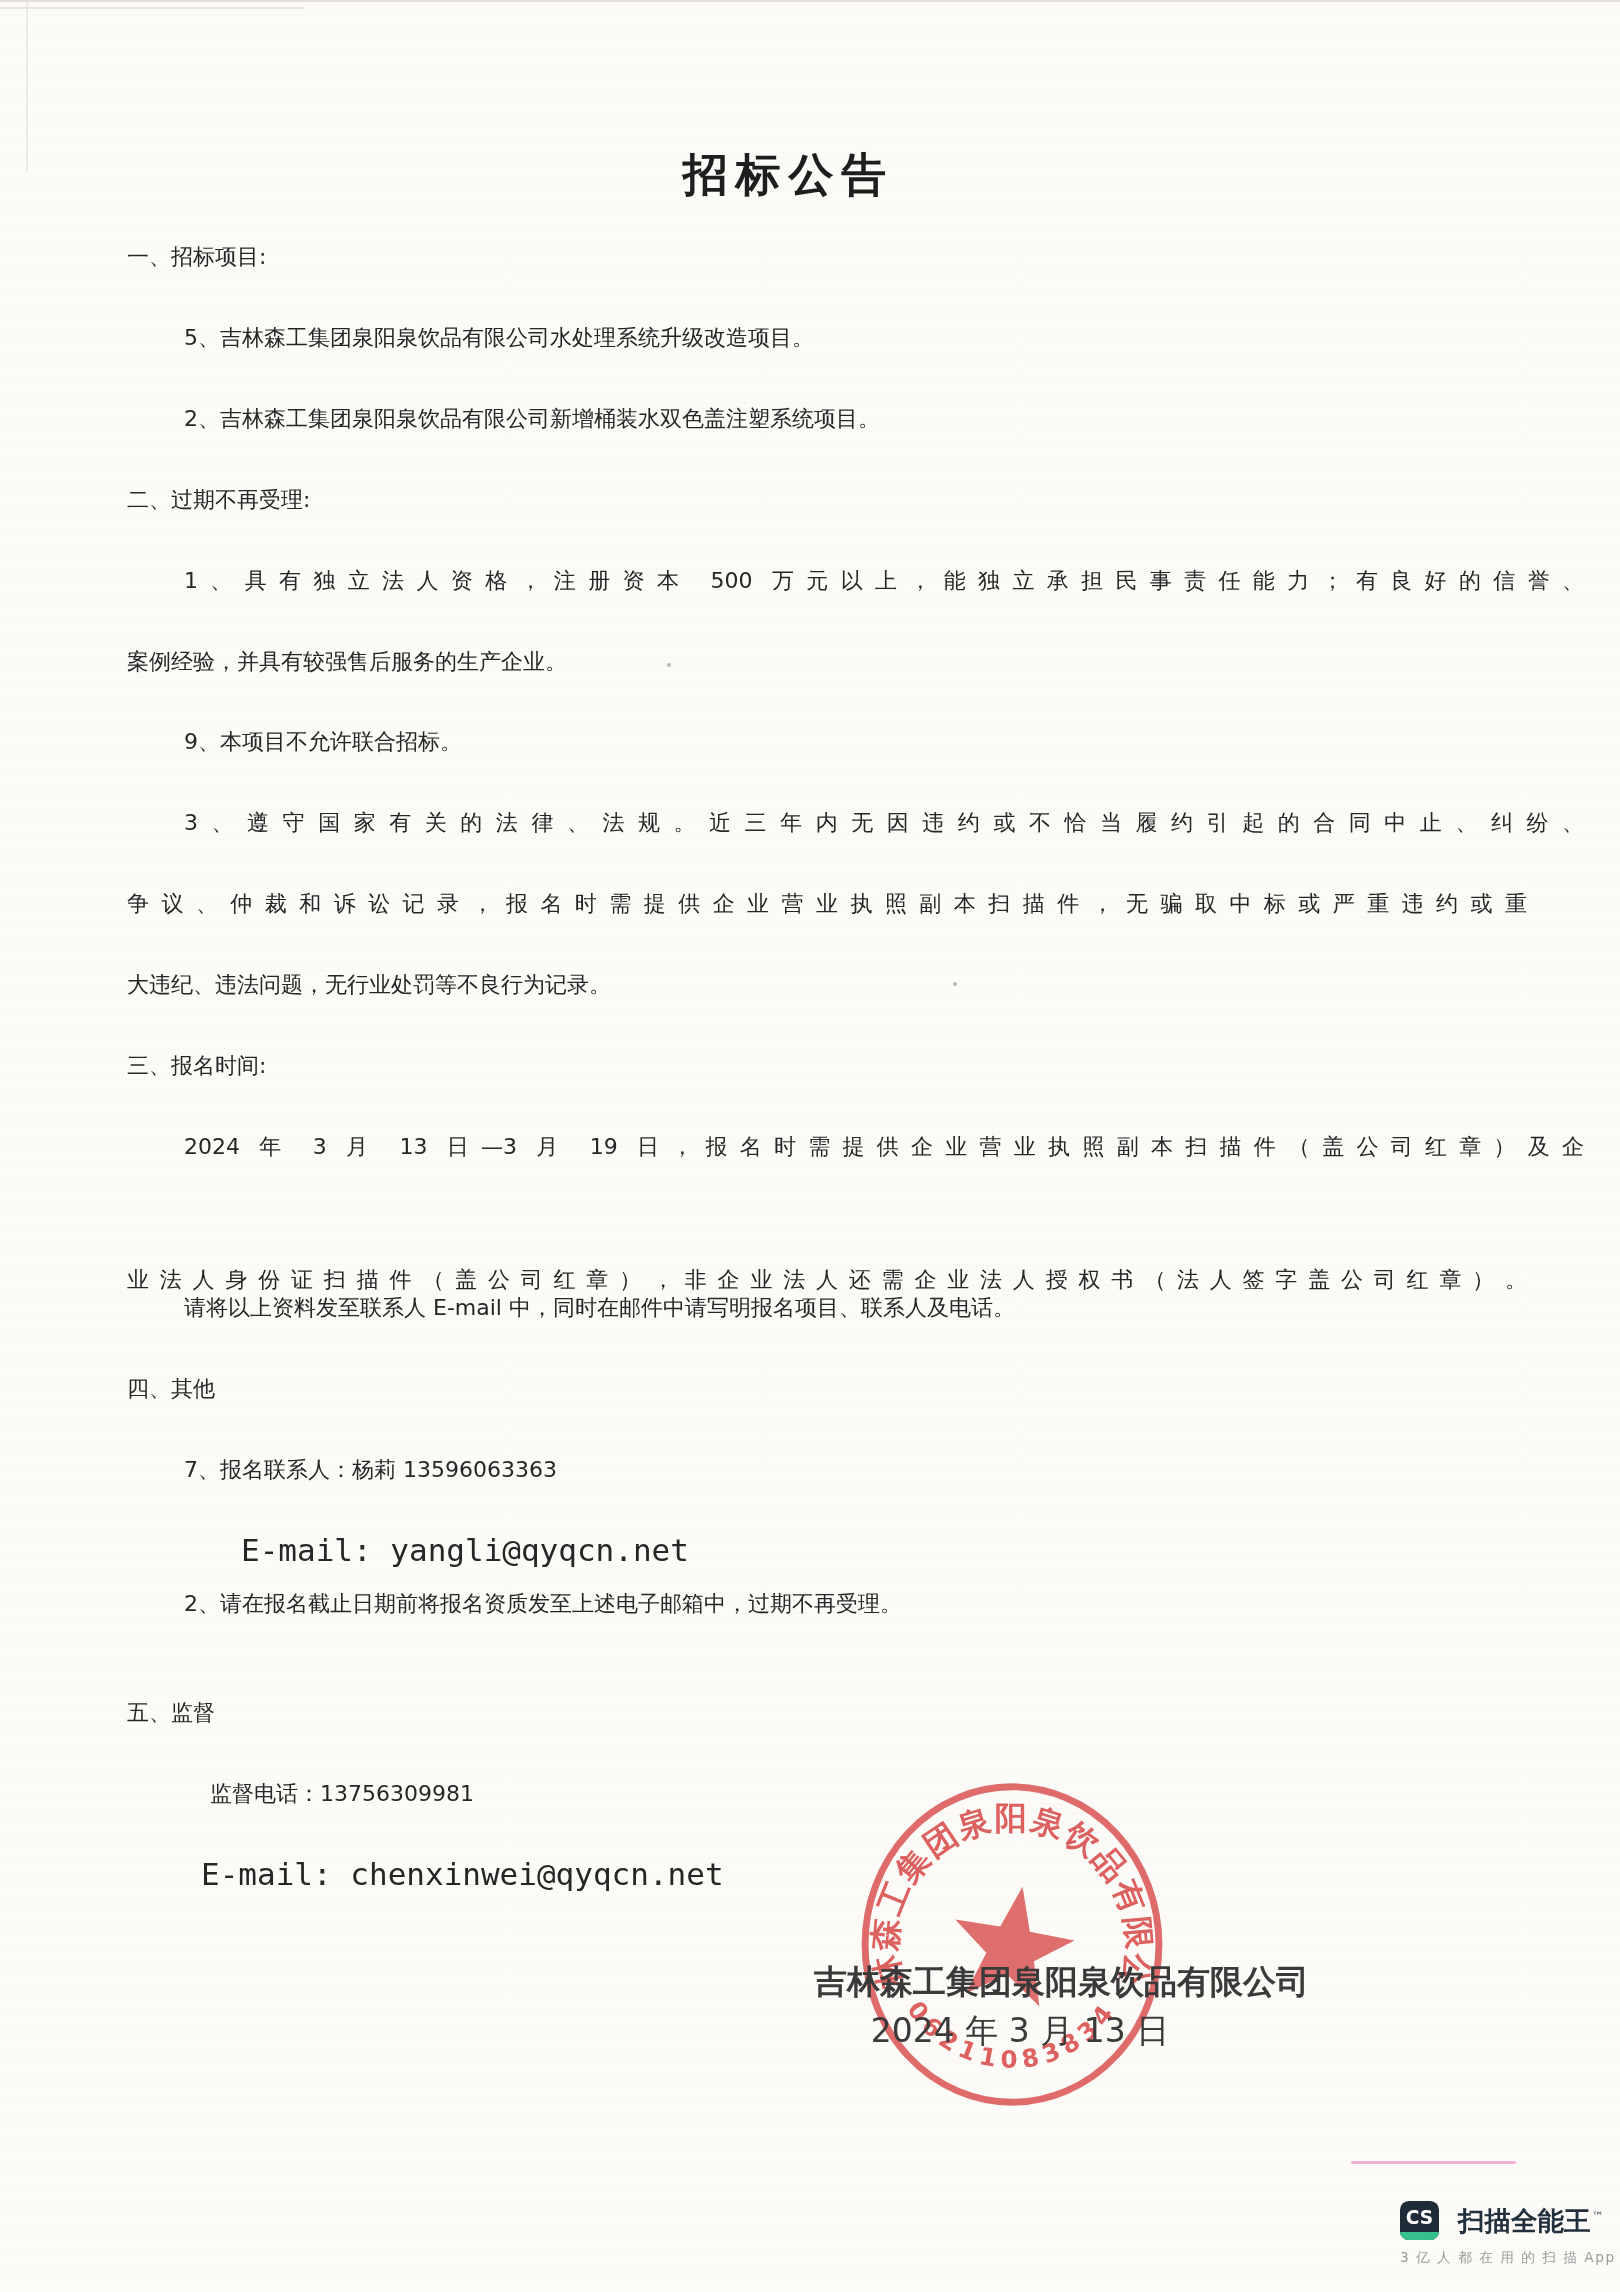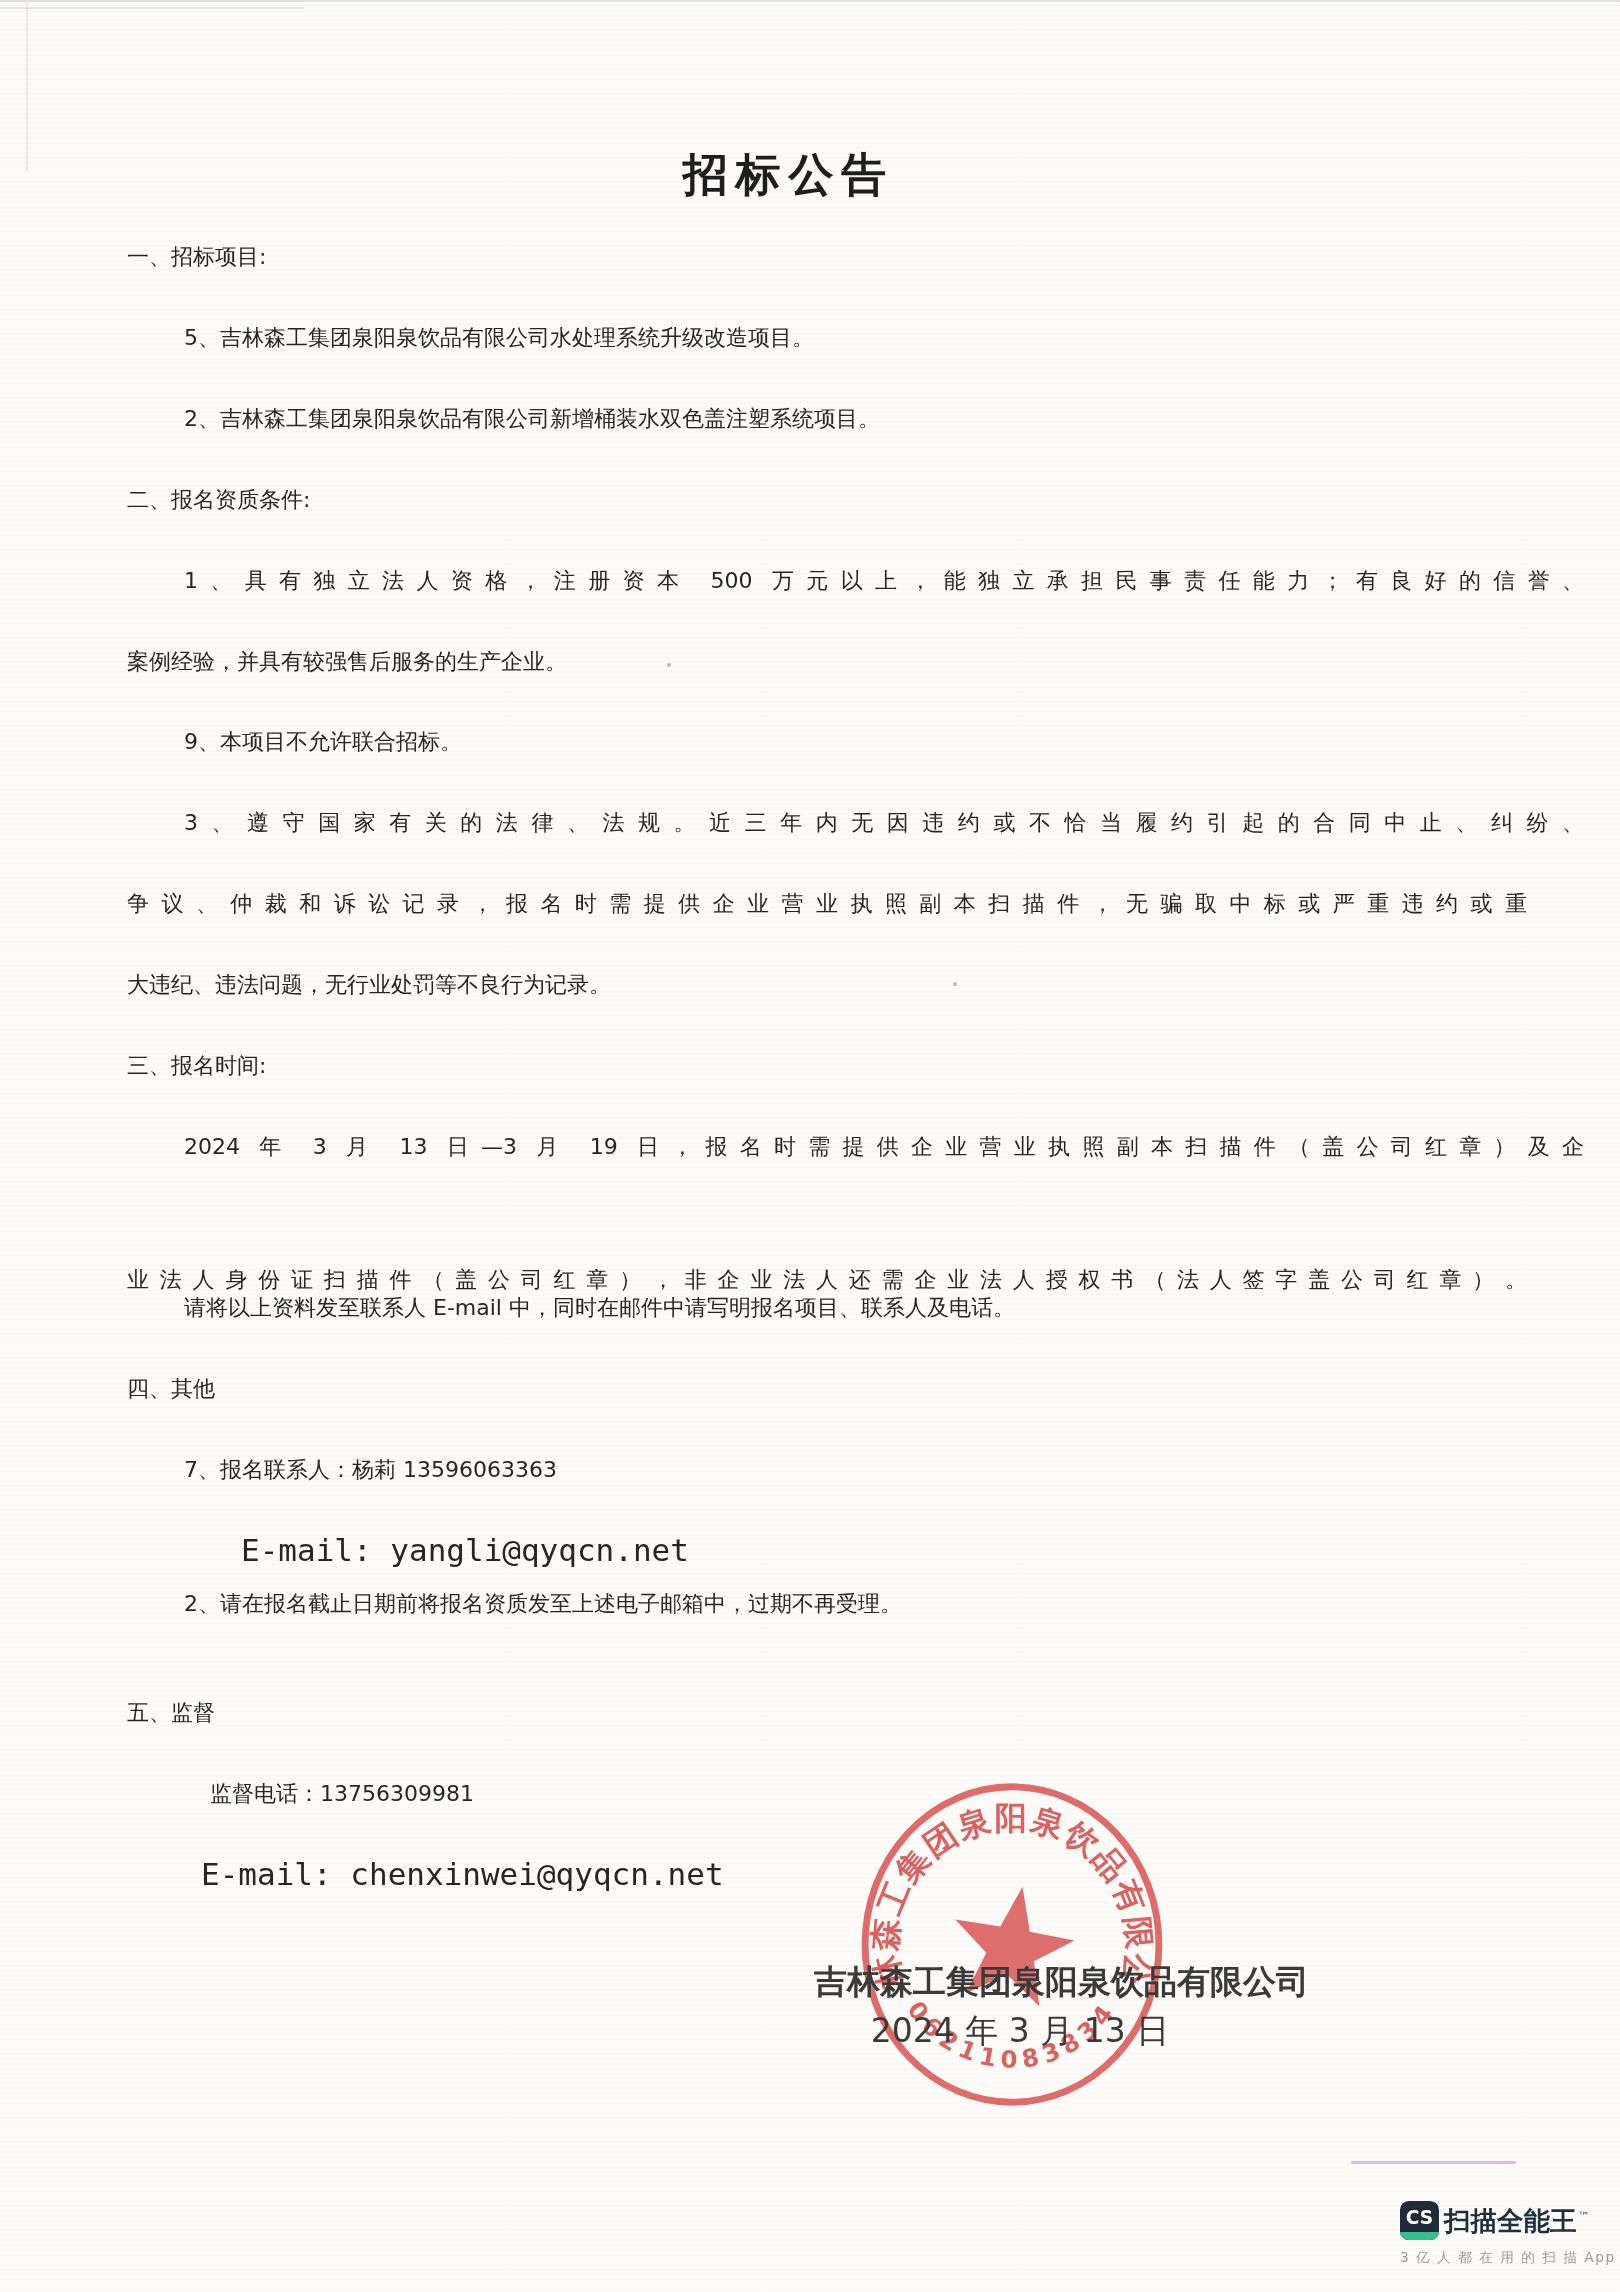--- a/index.html
+++ b/index.html
@@ -41,21 +41,21 @@
   }
   .sig-date{
     position:absolute;top:2007px;left:814px;width:412px;z-index:2;
     text-align:center;font-size:33px;font-weight:500;color:#3a3a3a;white-space:nowrap;
   }
   .artifact-line{
     position:absolute;left:1351px;top:2159px;width:165px;height:2.9px;
     background:#ef74bd;opacity:.55;border-radius:2px;
   }
   .watermark{position:absolute;left:1400px;top:2199px;width:196px;z-index:3;}
-  .wm-row{display:flex;align-items:center;gap:5px;}
+  .wm-row{display:flex;align-items:center;gap:19px;}
   .wm-icon{
     position:relative;width:39px;height:39px;border-radius:8.8px;
     background:#1f2b38;color:#ffffff;overflow:hidden;flex:0 0 auto;
     display:flex;align-items:center;justify-content:center;
   }
   .wm-icon span{font-size:18.6px;font-weight:700;letter-spacing:0;margin-top:-5.9px;}
   .wm-strip{position:absolute;left:0;right:0;bottom:0;height:7.8px;background:#35c08e;}
   .wm-brand{font-size:26.5px;font-weight:700;color:#22303e;white-space:nowrap;}
   .wm-brand sup{font-size:11.8px;color:#556;font-weight:400;margin-left:1px;}
   .wm-tagline{margin-top:8.8px;font-size:13.7px;color:#9b9b9b;letter-spacing:1.5px;white-space:nowrap;text-align:center;}
@@ -68,21 +68,21 @@
 
   <div class="corner-top"></div>
   <div class="corner-left"></div>
 
   <div class="title">招标公告</div>
 
   <div id="doc-lines">
       <div class="line ind-0" style="top: 233px;">一、招标项目:</div>
       <div class="line ind-1" style="top: 314px;">5、吉林森工集团泉阳泉饮品有限公司水处理系统升级改造项目。</div>
       <div class="line ind-1" style="top: 395px;">2、吉林森工集团泉阳泉饮品有限公司新增桶装水双色盖注塑系统项目。</div>
-      <div class="line ind-0" style="top: 476px;">二、报名资质条件:</div>
+      <div class="line ind-0" style="top: 476px;">二、过期不再受理:</div>
       <div class="line ind-1 just" style="top: 557px;">1、具有独立法人资格，注册资本 500 万元以上，能独立承担民事责任能力；有良好的信誉、</div>
       <div class="line ind-0" style="top: 638px;">案例经验，并具有较强售后服务的生产企业。</div>
       <div class="line ind-1" style="top: 718px;">9、本项目不允许联合招标。</div>
       <div class="line ind-1 just" style="top: 799px;">3、遵守国家有关的法律、法规。近三年内无因违约或不恰当履约引起的合同中止、纠纷、</div>
       <div class="line ind-0 just" style="top: 880px;">争议、仲裁和诉讼记录，报名时需提供企业营业执照副本扫描件，无骗取中标或严重违约或重</div>
       <div class="line ind-0" style="top: 961px;">大违纪、违法问题，无行业处罚等不良行为记录。</div>
       <div class="line ind-0" style="top: 1042px;">三、报名时间:</div>
       <div class="line ind-1 just" style="top: 1123px;">2024 年 3 月 13 日—3 月 19 日，报名时需提供企业营业执照副本扫描件（盖公司红章）及企</div>
       <div class="line ind-0 just" style="top: 1256px;">业法人身份证扫描件（盖公司红章），非企业法人还需企业法人授权书（法人签字盖公司红章）。</div>
       <div class="line ind-1" style="top: 1284px;">请将以上资料发至联系人 E-mail 中，同时在邮件中请写明报名项目、联系人及电话。</div>

